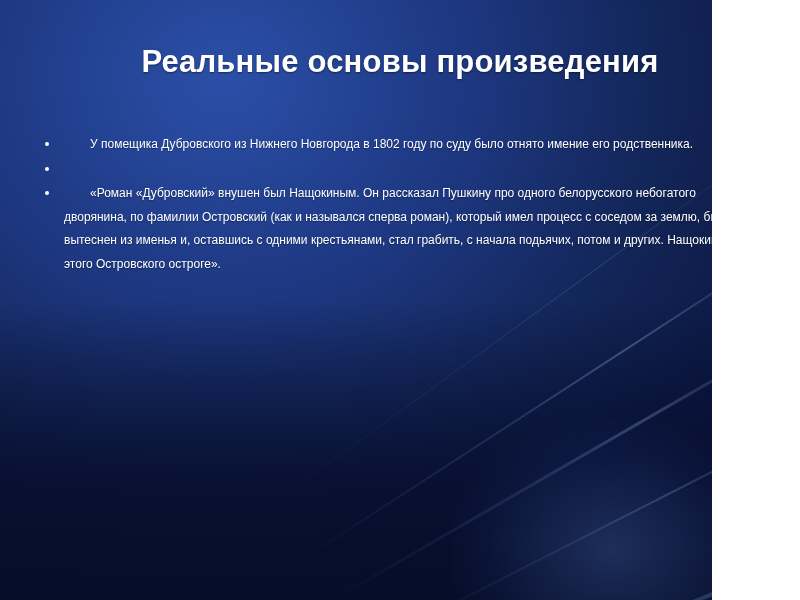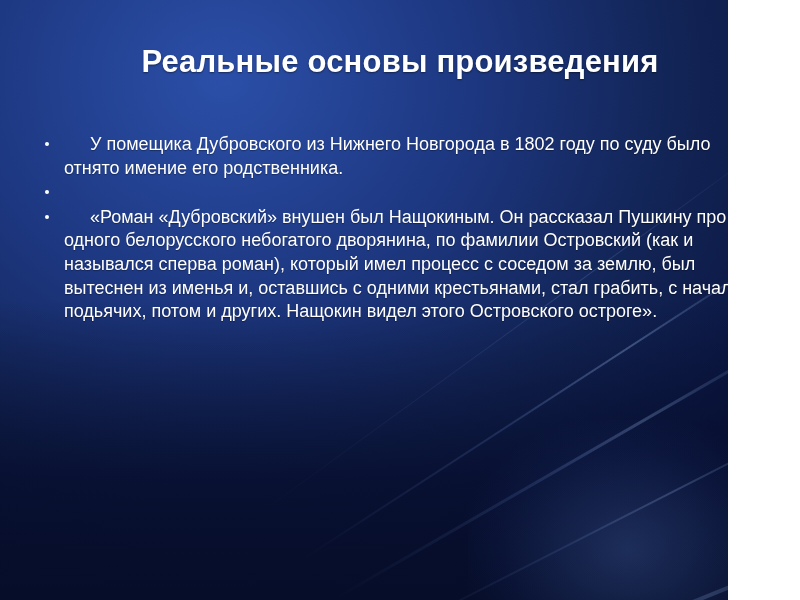--- a/index.html
+++ b/index.html
@@ -11,21 +11,20 @@
     height: 600px;
     overflow: hidden;
     font-family: "Liberation Sans", sans-serif;
   }
   .slide {
     position: relative;
     width: 712px;
     height: 600px;
     background: #0b1b54;
     overflow: hidden;
-    padding-left: 16px;
   }
   
   .bg-glow {
     position: absolute;
     left: -120px;
     top: -180px;
     width: 900px;
     height: 760px;
     background: radial-gradient(ellipse at 38% 34%, #2b4fa8 0%, #1d3780 32%, #122455 58%, #0a1540 80%, #070f30 100%);
     pointer-events: none;
@@ -82,21 +81,21 @@
     width: 722px;
   }
   ul.bullets {
     list-style: none;
     margin: 0;
     padding: 0;
   }
   ul.bullets > li {
     position: relative;
     color: #ffffff;
-    font-size: 18px;
+    font-size: 12px;
     line-height: 23.6px;
     padding-left: 24px;
     margin-bottom: 1px;
     text-align: left;
     text-shadow: 0 1px 1px rgba(0,0,0,0.35);
   }
   ul.bullets > li .dot {
     position: absolute;
     left: 5px;
     top: 9px;

